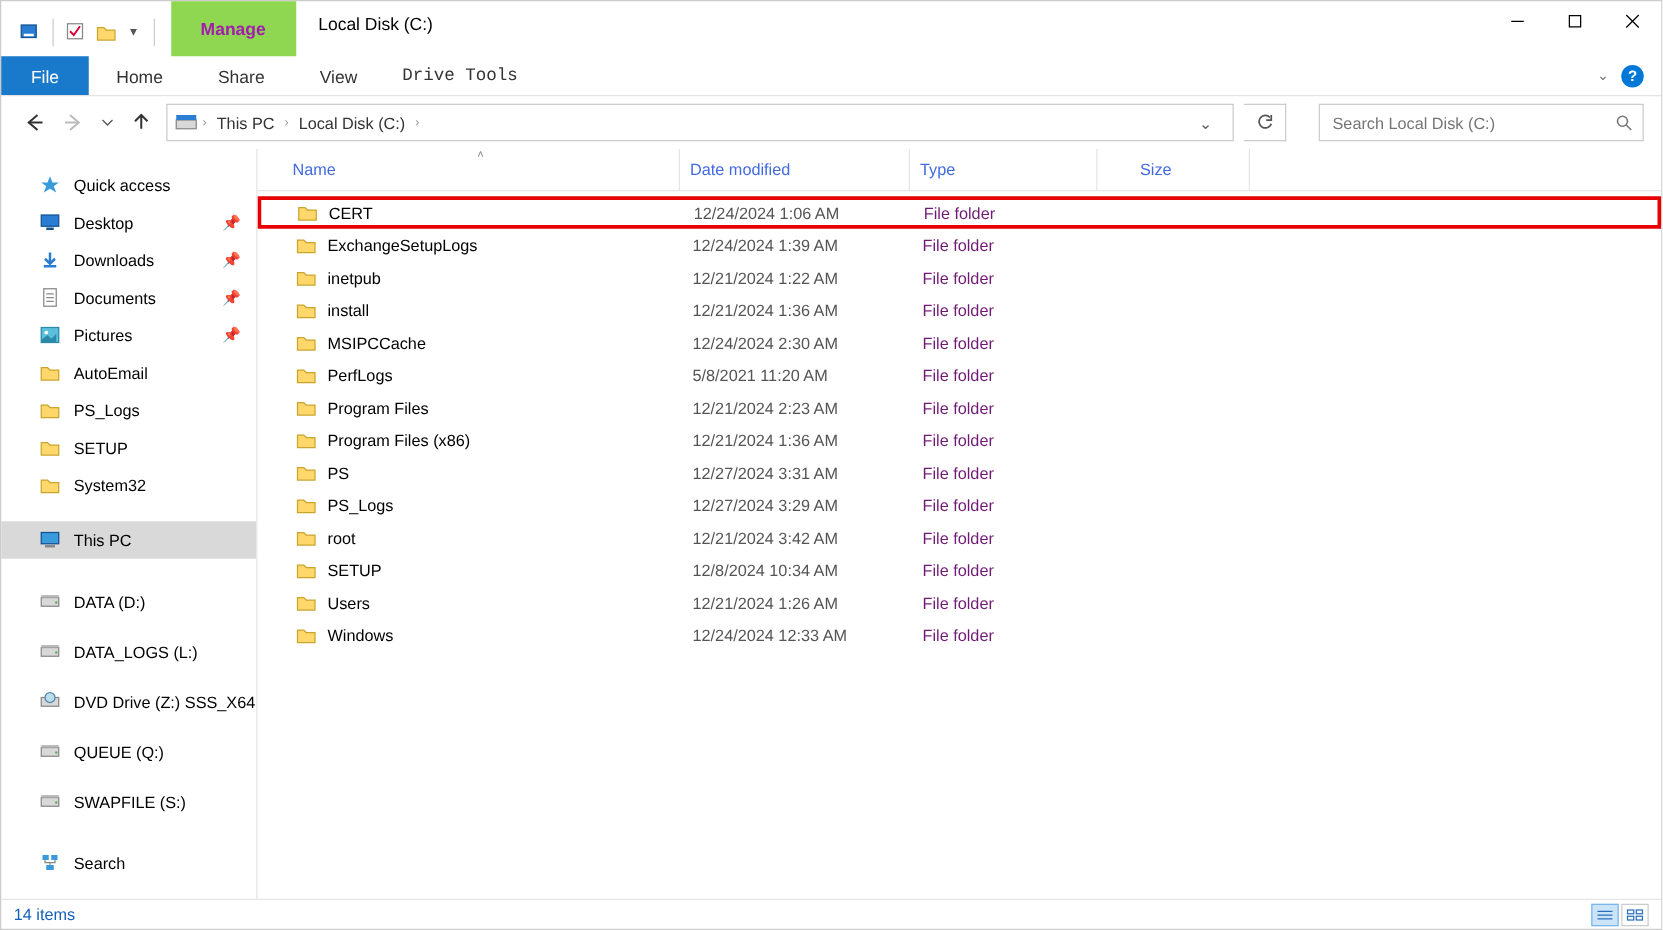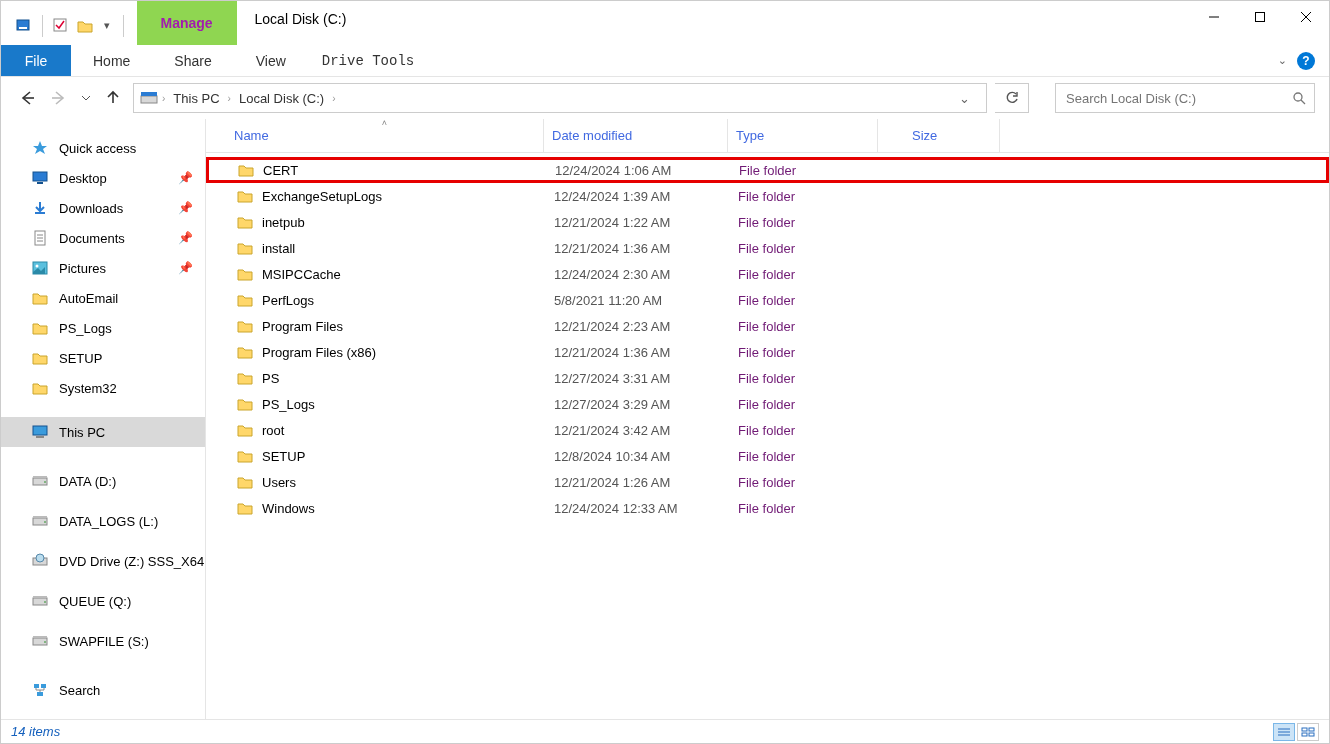--- a/index.html
+++ b/index.html
@@ -218,21 +218,20 @@
   .cell.date{width:184px;color:#555;}
   .cell.type{width:150px;color:#701a75;}
   .cell.size{width:96px;}
   
   .status{
     height:24px;border-top:1px solid var(--border);
     display:flex;align-items:center;
     padding:0 10px;
     color:#1560bd;
     font-size:13px;
-    font-style:italic;
   }
   .status .views{margin-left:auto;display:flex;gap:2px;}
   .vbtn{width:22px;height:18px;border:1px solid #ccc;display:flex;align-items:center;justify-content:center;}
   .vbtn.active{background:#cce4f7;border-color:#7ab7e8;}
   
   svg{display:block;}
 </style>
 </head>
 <body>
 

